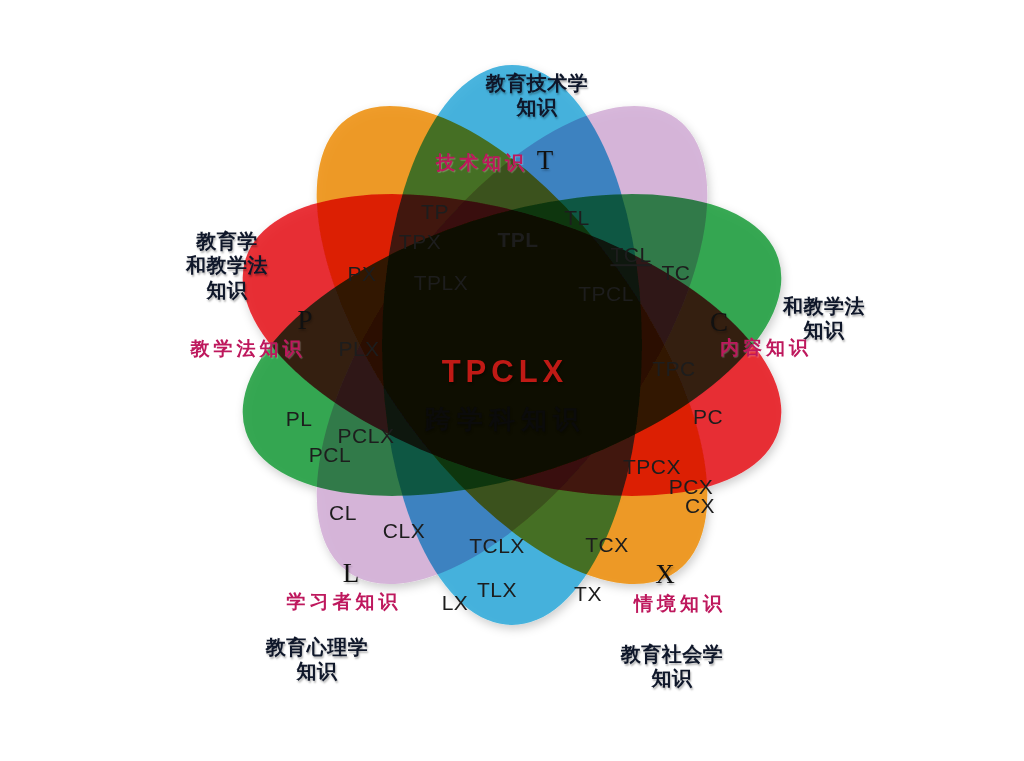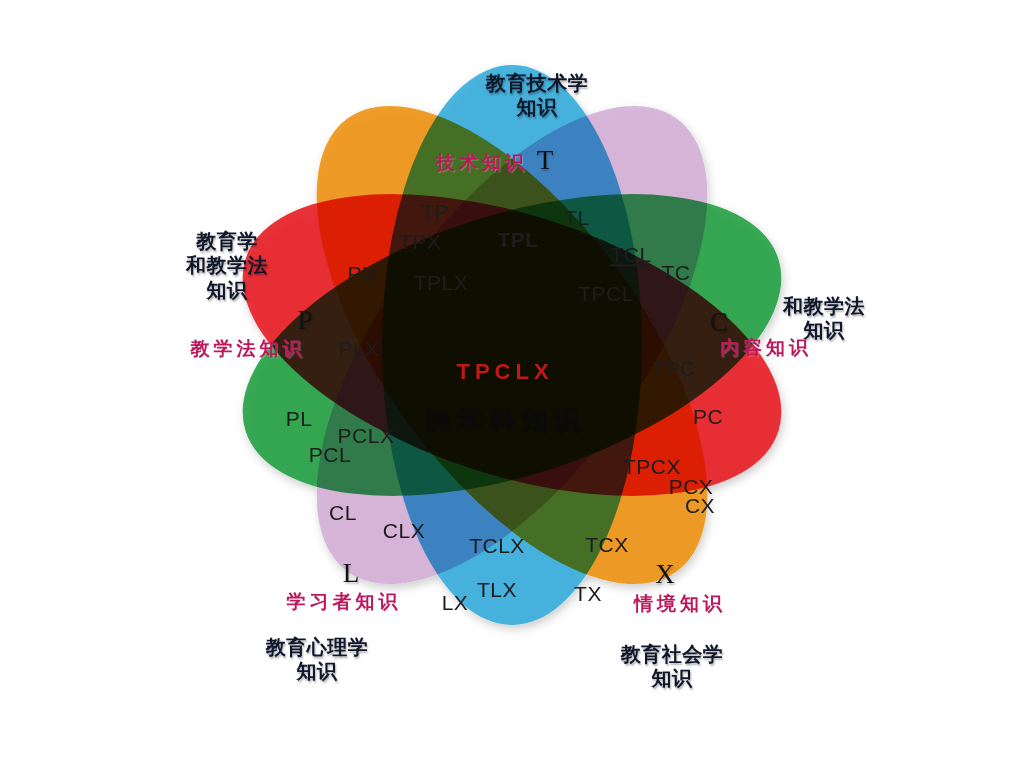--- a/index.html
+++ b/index.html
@@ -38,21 +38,21 @@
     text-shadow:1px 1px 1px rgba(255,255,255,.25);
   }
   
   .iz{
     color:#1d1d1d;font-size:21px;
     font-family:"Liberation Sans","DejaVu Sans",sans-serif;
     letter-spacing:.5px;
   }
   
   .core-code{
-    color:#C01A15;font-weight:bold;font-size:22px;letter-spacing:5px;
+    color:#C01A15;font-weight:bold;font-size:31px;letter-spacing:5px;
     text-shadow:1px 2px 2px rgba(0,0,0,.30);
   }
   .core-cn{
     color:#0b0b0b;font-weight:bold;font-size:26px;letter-spacing:6px;
     font-family:"DejaVu Serif","Liberation Serif",serif;
     text-shadow:1px 2px 2px rgba(0,0,0,.22);
   }
 </style>
 </head>
 <body>

